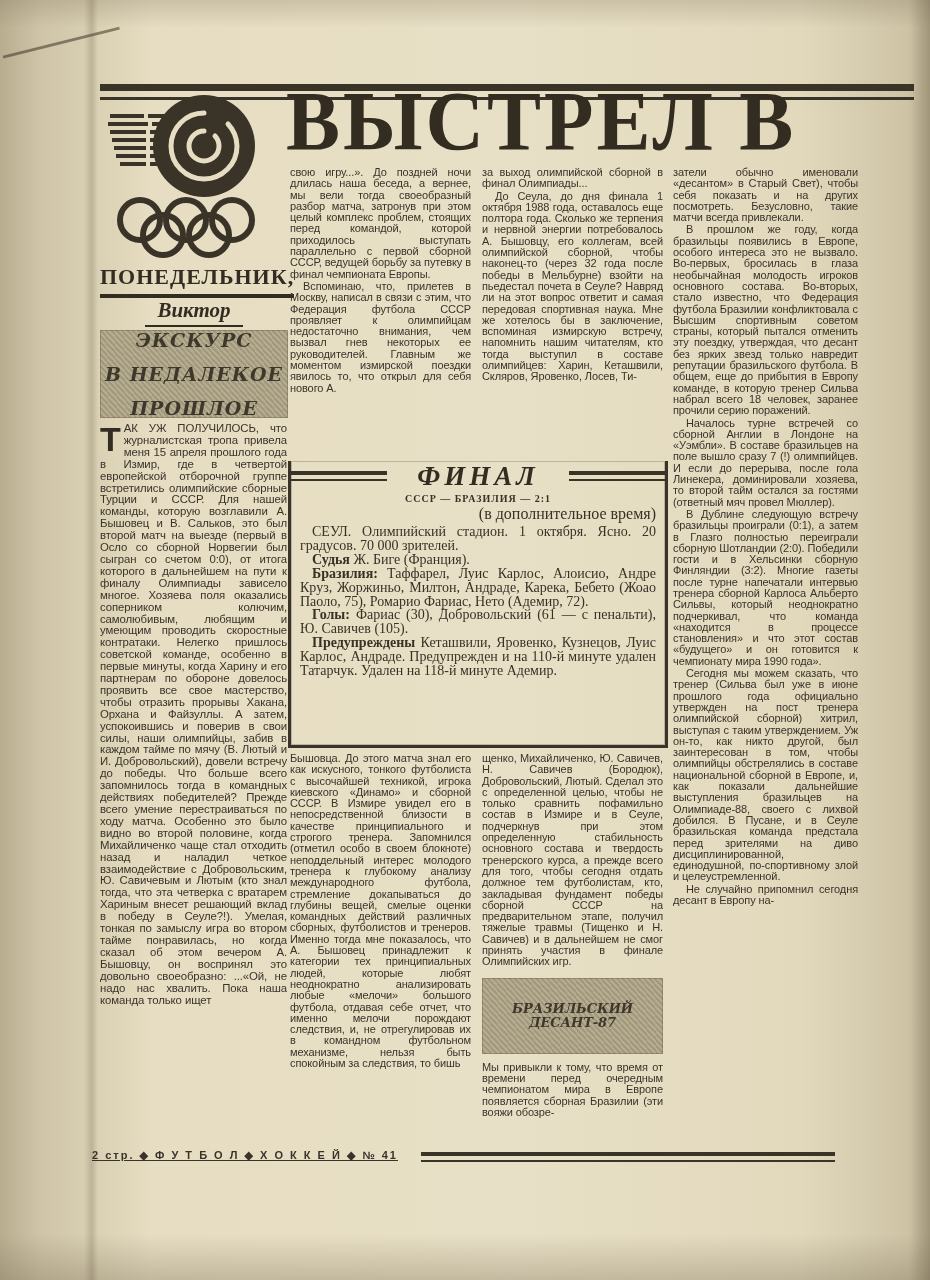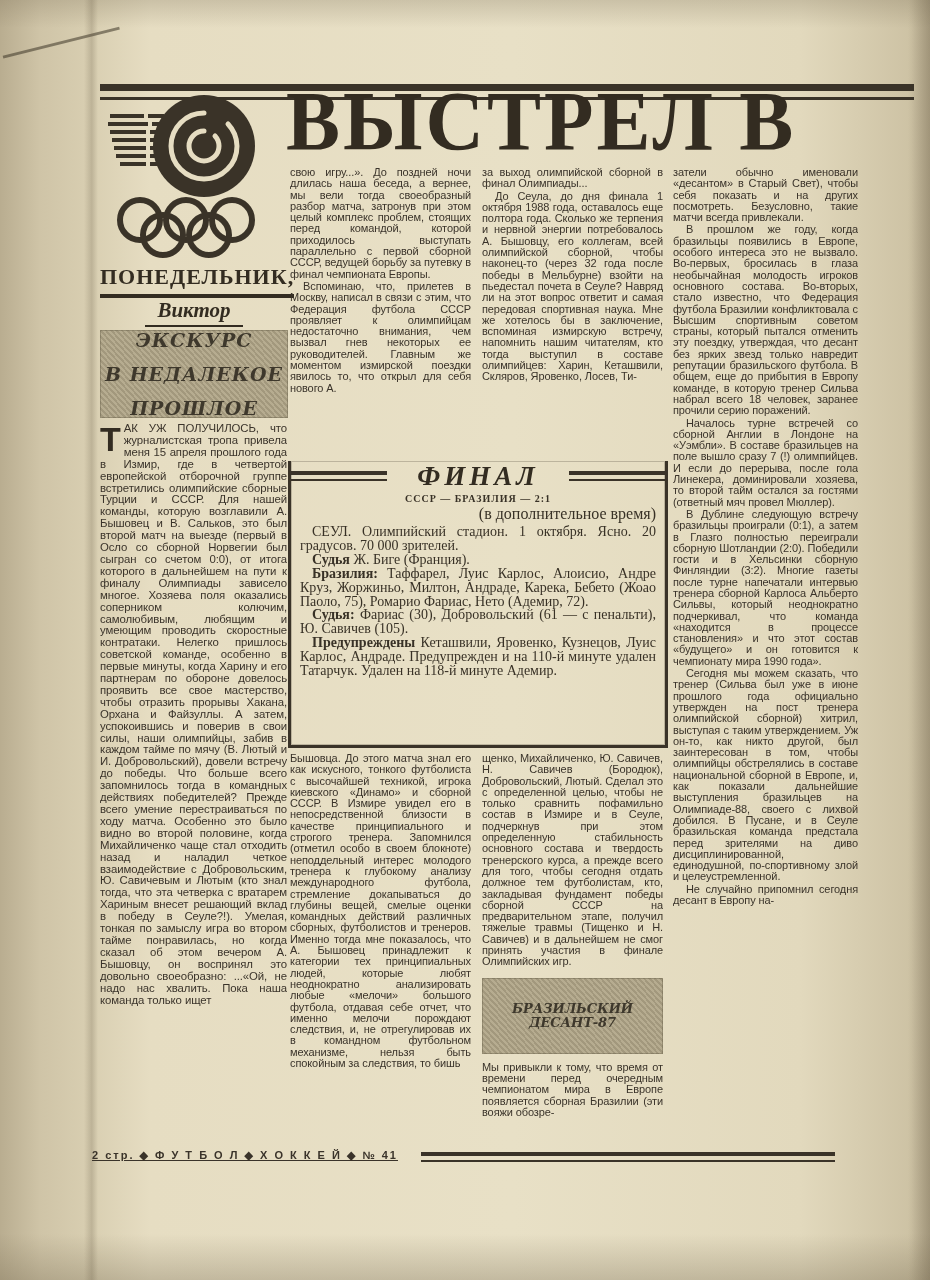--- a/index.html
+++ b/index.html
@@ -198,21 +198,21 @@
       <span class="rule"></span>
       <span class="match-title">ФИНАЛ</span>
       <span class="rule"></span>
     </div>
     <div class="match-score">СССР — БРАЗИЛИЯ — 2:1</div>
     <div class="match-ot">(в дополнительное время)</div>
     <div class="match-lines">
         <p class="">СЕУЛ. Олимпийский стадион. 1 октября. Ясно. 20 градусов. 70 000 зрителей.</p>
         <p class=""><b>Судья</b> Ж. Биге (Франция).</p>
         <p class=""><b>Бразилия:</b> Таффарел, Луис Карлос, Алоисио, Андре Круз, Жоржиньо, Милтон, Андраде, Карека, Бебето (Жоао Паоло, 75), Ромарио Фариас, Нето (Адемир, 72).</p>
-        <p class=""><b>Судья:</b> Фариас (30), Добровольский (61 — с пенальти), Ю. Савичев (105).</p>
+        <p class=""><b>Голы:</b> Фариас (30), Добровольский (61 — с пенальти), Ю. Савичев (105).</p>
         <p class=""><b>Предупреждены</b> Кеташвили, Яровенко, Кузнецов, Луис Карлос, Андраде. Предупрежден и на 110-й минуте удален Татарчук. Удален на 118-й минуте Адемир.</p>
       </div>
   </div>
 
   <div class="col col2-bottom">
       <p class="">Бышовца. До этого матча знал его как искусного, тонкого футболиста с высочайшей техникой, игрока киевского «Динамо» и сборной СССР. В Измире увидел его в непосредственной близости в качестве принципиального и строгого тренера. Запомнился (отметил особо в своем блокноте) неподдельный интерес молодого тренера к глубокому анализу международного футбола, стремление докапываться до глубины вещей, смелые оценки командных действий различных сборных, футболистов и тренеров. Именно тогда мне показалось, что А. Бышовец принадлежит к категории тех принципиальных людей, которые любят неоднократно анализировать любые «мелочи» большого футбола, отдавая себе отчет, что именно мелочи порождают следствия, и, не отрегулировав их в командном футбольном механизме, нельзя быть спокойным за следствия, то бишь</p>
     </div>
 
   <div class="col col3-bottom">
     <div>

